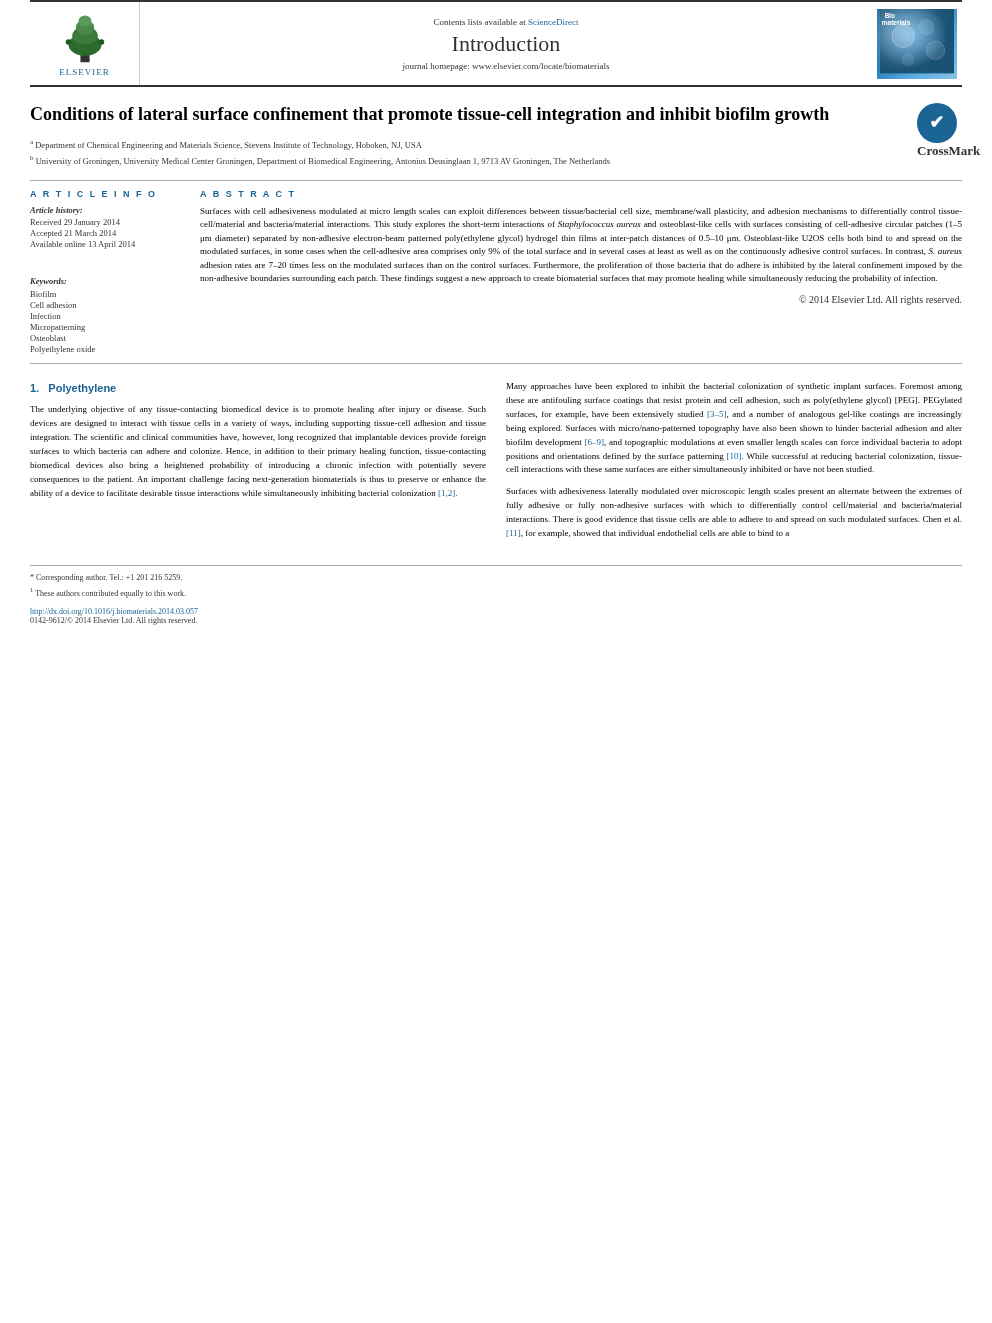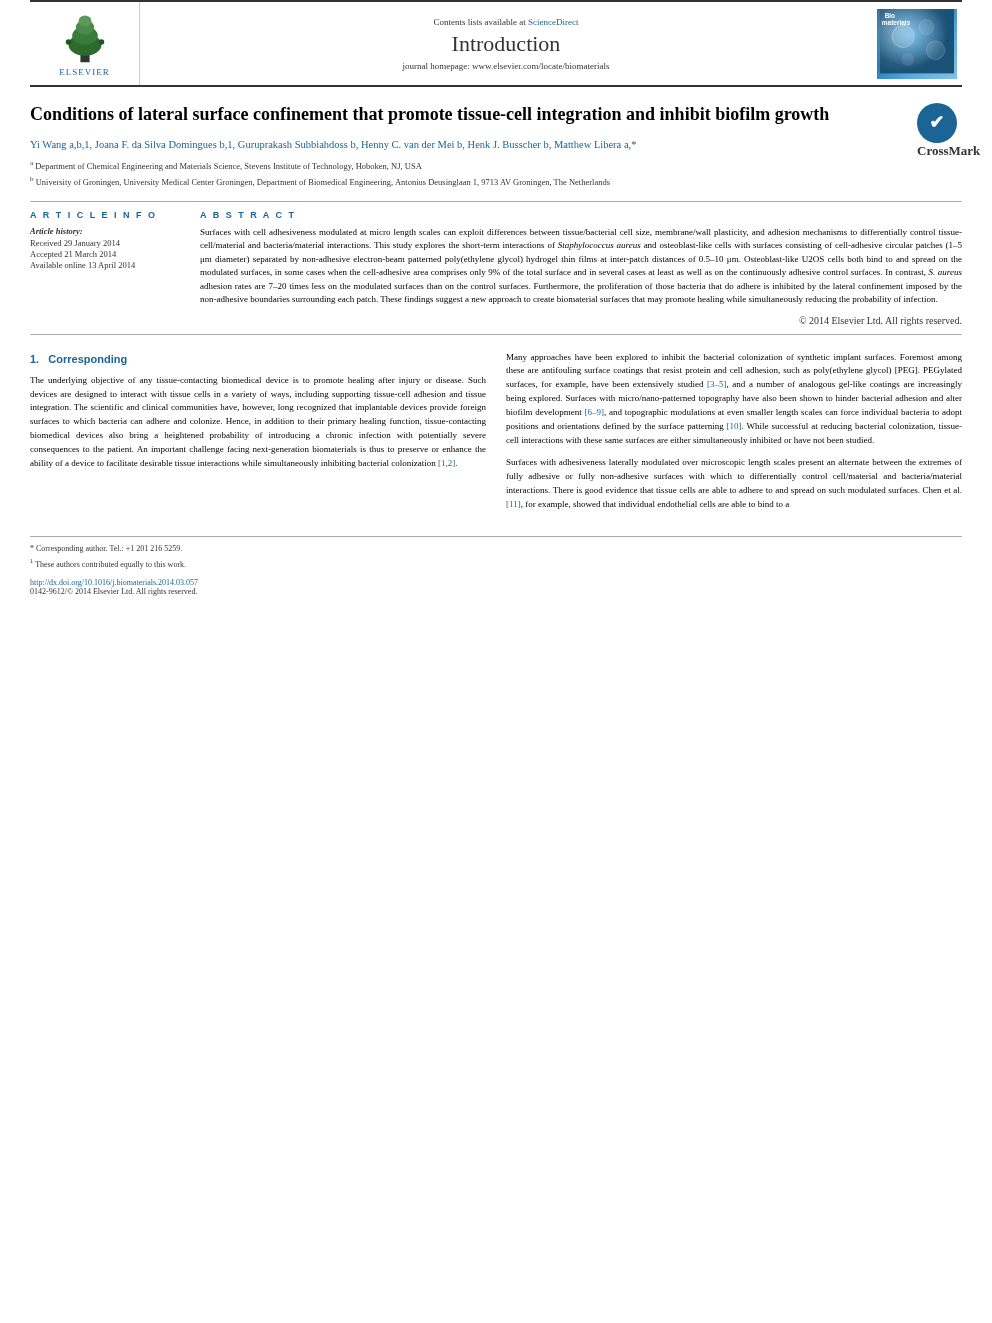--- a/index.html
+++ b/index.html
@@ -415,23 +415,20 @@
     <div class="article-title">
       <span>Conditions of lateral surface confinement that promote tissue-cell integration and inhibit biofilm growth</span>
       <div class="crossmark">
         <div class="crossmark-circle">
           <span>✔</span>
         </div>
         <div class="crossmark-label">CrossMark</div>
       </div>
     </div>
 
-    <div class="authors">
-      <span>Yi Wang a,b,1, Joana F. da Silva Domingues b,1, Guruprakash Subbiahdoss b, Henny C. van der Mei b, Henk J. Busscher b, Matthew Libera a,*</span>
-    </div>
 
     <div class="affiliations">
       <div class="affil-line">
         <span class="affil-super">a</span>
         <span> Department of Chemical Engineering and Materials Science, Stevens Institute of Technology, Hoboken, NJ, USA</span>
       </div>
       <div class="affil-line">
         <span class="affil-super">b</span>
         <span> University of Groningen, University Medical Center Groningen, Department of Biomedical Engineering, Antonius Deusinglaan 1, 9713 AV Groningen, The Netherlands</span>
       </div>
@@ -444,20 +441,29 @@
       <div class="col-left">
         <div class="section-label">A R T I C L E   I N F O</div>
 
         <div class="article-history">
           <span class="label">Article history:</span>
           <div class="date-line">Received 29 January 2014</div>
           <div class="date-line">Accepted 21 March 2014</div>
           <div class="date-line">Available online 13 April 2014</div>
         </div>
 
+        <div class="keywords-section">
+          <span class="label">Keywords:</span>
+          <div class="keyword-item">Biofilm</div>
+          <div class="keyword-item">Cell adhesion</div>
+          <div class="keyword-item">Infection</div>
+          <div class="keyword-item">Micropatterning</div>
+          <div class="keyword-item">Osteoblast</div>
+          <div class="keyword-item">Polyethylene oxide</div>
+        </div>
       </div>
 
       <div class="col-right">
         <div class="section-label">A B S T R A C T</div>
         <div class="abstract-text">
           Surfaces with cell adhesiveness modulated at micro length scales can exploit differences between tissue/bacterial cell size, membrane/wall plasticity, and adhesion mechanisms to differentially control tissue-cell/material and bacteria/material interactions. This study explores the short-term interactions of <span class="species">Staphylococcus aureus</span> and osteoblast-like cells with surfaces consisting of cell-adhesive circular patches (1–5 μm diameter) separated by non-adhesive electron-beam patterned poly(ethylene glycol) hydrogel thin films at inter-patch distances of 0.5–10 μm. Osteoblast-like U2OS cells both bind to and spread on the modulated surfaces, in some cases when the cell-adhesive area comprises only 9% of the total surface and in several cases at least as well as on the continuously adhesive control surfaces. In contrast, <span class="species">S. aureus</span> adhesion rates are 7–20 times less on the modulated surfaces than on the control surfaces. Furthermore, the proliferation of those bacteria that do adhere is inhibited by the lateral confinement imposed by the non-adhesive boundaries surrounding each patch. These findings suggest a new approach to create biomaterial surfaces that may promote healing while simultaneously reducing the probability of infection.
         </div>
         <div class="copyright-line">© 2014 Elsevier Ltd. All rights reserved.</div>
       </div>
     </div>
@@ -465,21 +471,21 @@
     <hr class="section-divider">
   </div>
 
   <div class="main-body">
     <div class="body-two-col">
 
       <div class="body-col">
         <div class="section-title">
           <span>1.</span>
           &nbsp;
-          <span>Corresponding</span>
+          <span>Polyethylene</span>
         </div>
 
         <div class="body-para">
           The underlying objective of any tissue-contacting biomedical device is to promote healing after injury or disease. Such devices are designed to interact with tissue cells in a variety of ways, including supporting tissue-cell adhesion and tissue integration. The scientific and clinical communities have, however, long recognized that implantable devices provide foreign surfaces to which bacteria can adhere and colonize. Hence, in addition to their primary healing function, tissue-contacting biomedical devices also bring a heightened probability of introducing a chronic infection with potentially severe consequences to the patient. An important challenge facing next-generation biomaterials is thus to preserve or enhance the ability of a device to facilitate desirable tissue interactions while simultaneously inhibiting bacterial colonization <span class="body-ref">[1,2]</span>.
         </div>
       </div>
 
       <div class="body-col">
         <div class="body-para">
           Many approaches have been explored to inhibit the bacterial colonization of synthetic implant surfaces. Foremost among these are antifouling surface coatings that resist protein and cell adhesion, such as poly(ethylene glycol) [PEG]. PEGylated surfaces, for example, have been extensively studied <span class="body-ref">[3–5]</span>, and a number of analogous gel-like coatings are increasingly being explored. Surfaces with micro/nano-patterned topography have also been shown to hinder bacterial adhesion and alter biofilm development <span class="body-ref">[6–9]</span>, and topographic modulations at even smaller length scales can force individual bacteria to adopt positions and orientations defined by the surface patterning <span class="body-ref">[10]</span>. While successful at reducing bacterial colonization, tissue-cell interactions with these same surfaces are either simultaneously inhibited or have not been studied.

